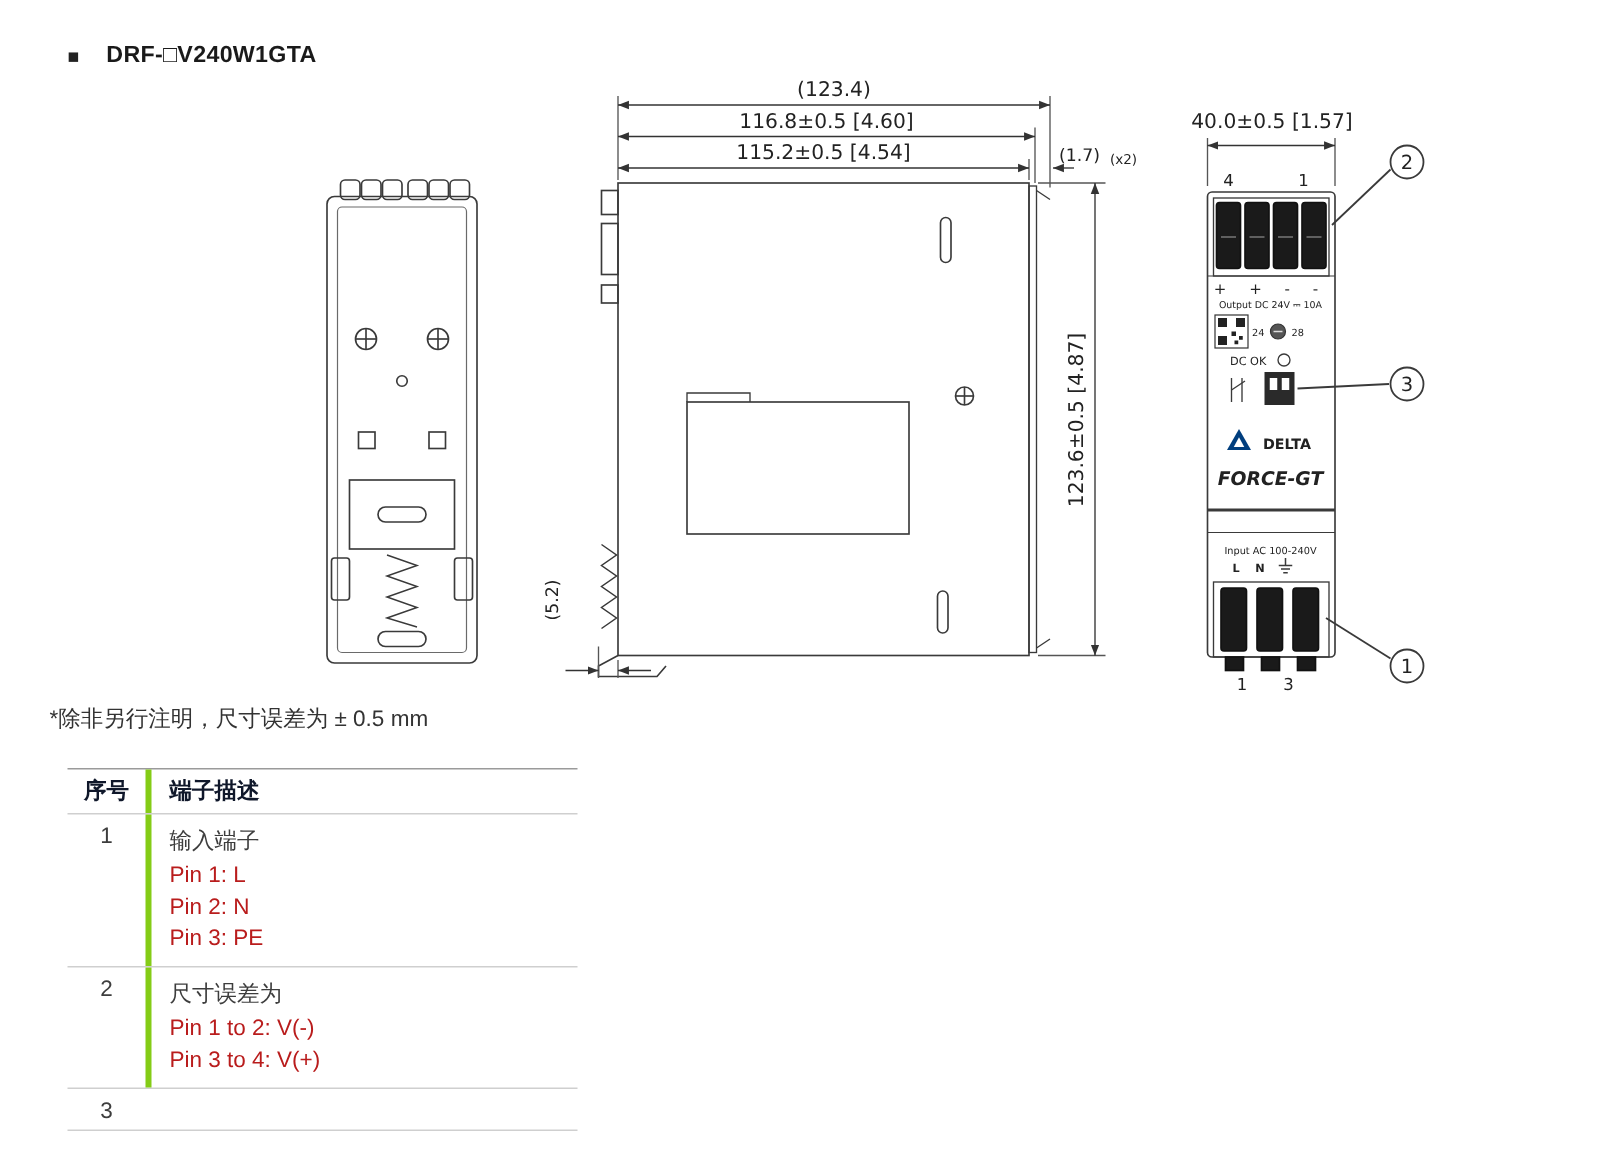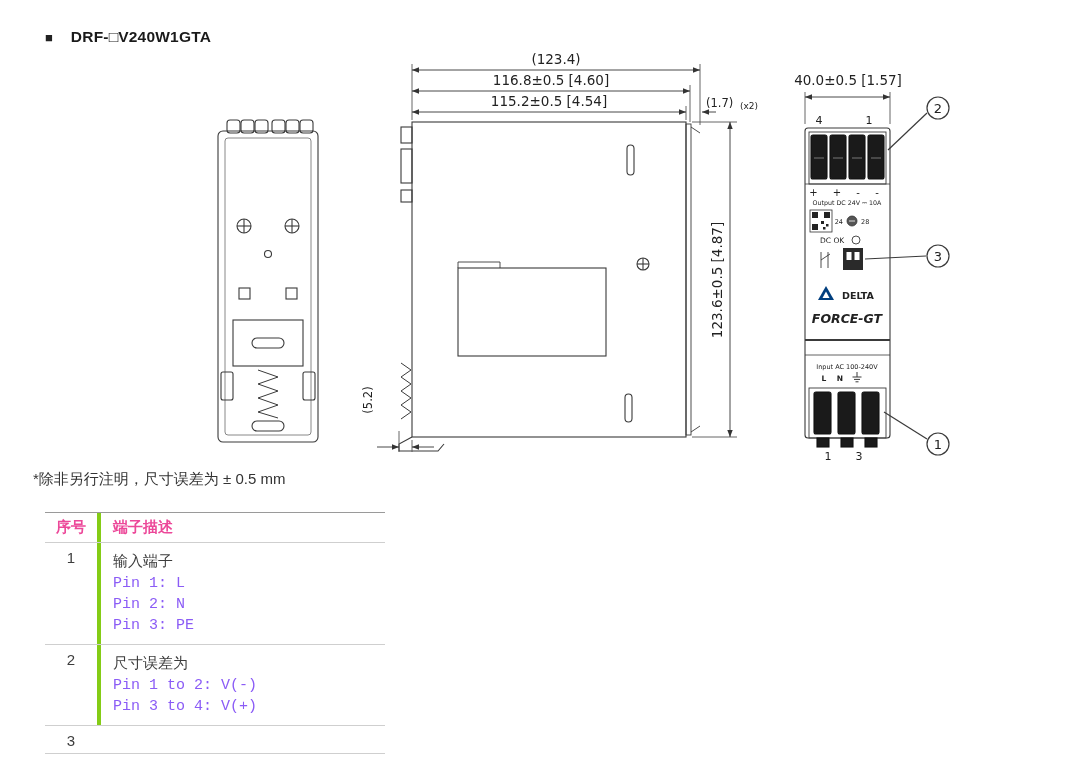--- a/index.html
+++ b/index.html
@@ -17,24 +17,24 @@
   .dim-text { font-size:13.5px; }
   .dim-text-small { font-size:11.5px; }
   .callout-num { font-size:13px; }
 
   .note { position:absolute; left:33px; top:470px; font-size:15px; color:#333; }
 
   .tbl { position:absolute; left:45px; top:512px; width:340px; border-top:1.5px solid #9a9a9a; font-size:15px; color:#3d3d3d; }
   .tbl-row { display:flex; border-bottom:1px solid #cfcfcf; }
   .col-no { width:52px; flex:none; text-align:center; padding-top:6px; padding-bottom:4px; }
   .col-desc { flex:1; border-left:4px solid #84cc16; padding:6px 0 8px 12px; }
-  .tbl-header { font-weight:bold; color:#ec4899; }
+  .tbl-header { font-weight:bold; color:#0f172a; }
   .tbl-header .col-no, .tbl-header .col-desc { padding-top:5px; padding-bottom:5px; }
   .row-title { line-height:24px; }
-  .pin-line { line-height:21px; color:#8b5cf6;font-family:Liberation Mono, monospace; }
+  .pin-line { line-height:21px; color:#b91c1c; }
   .pin-line:first-of-type { margin-top:3px; }
 </style>
 </head>
 <body>
 
 <div class="title-row">
   <span class="bullet">■</span>
   <span class="model-title">DRF-□V240W1GTA</span>
 </div>
 

